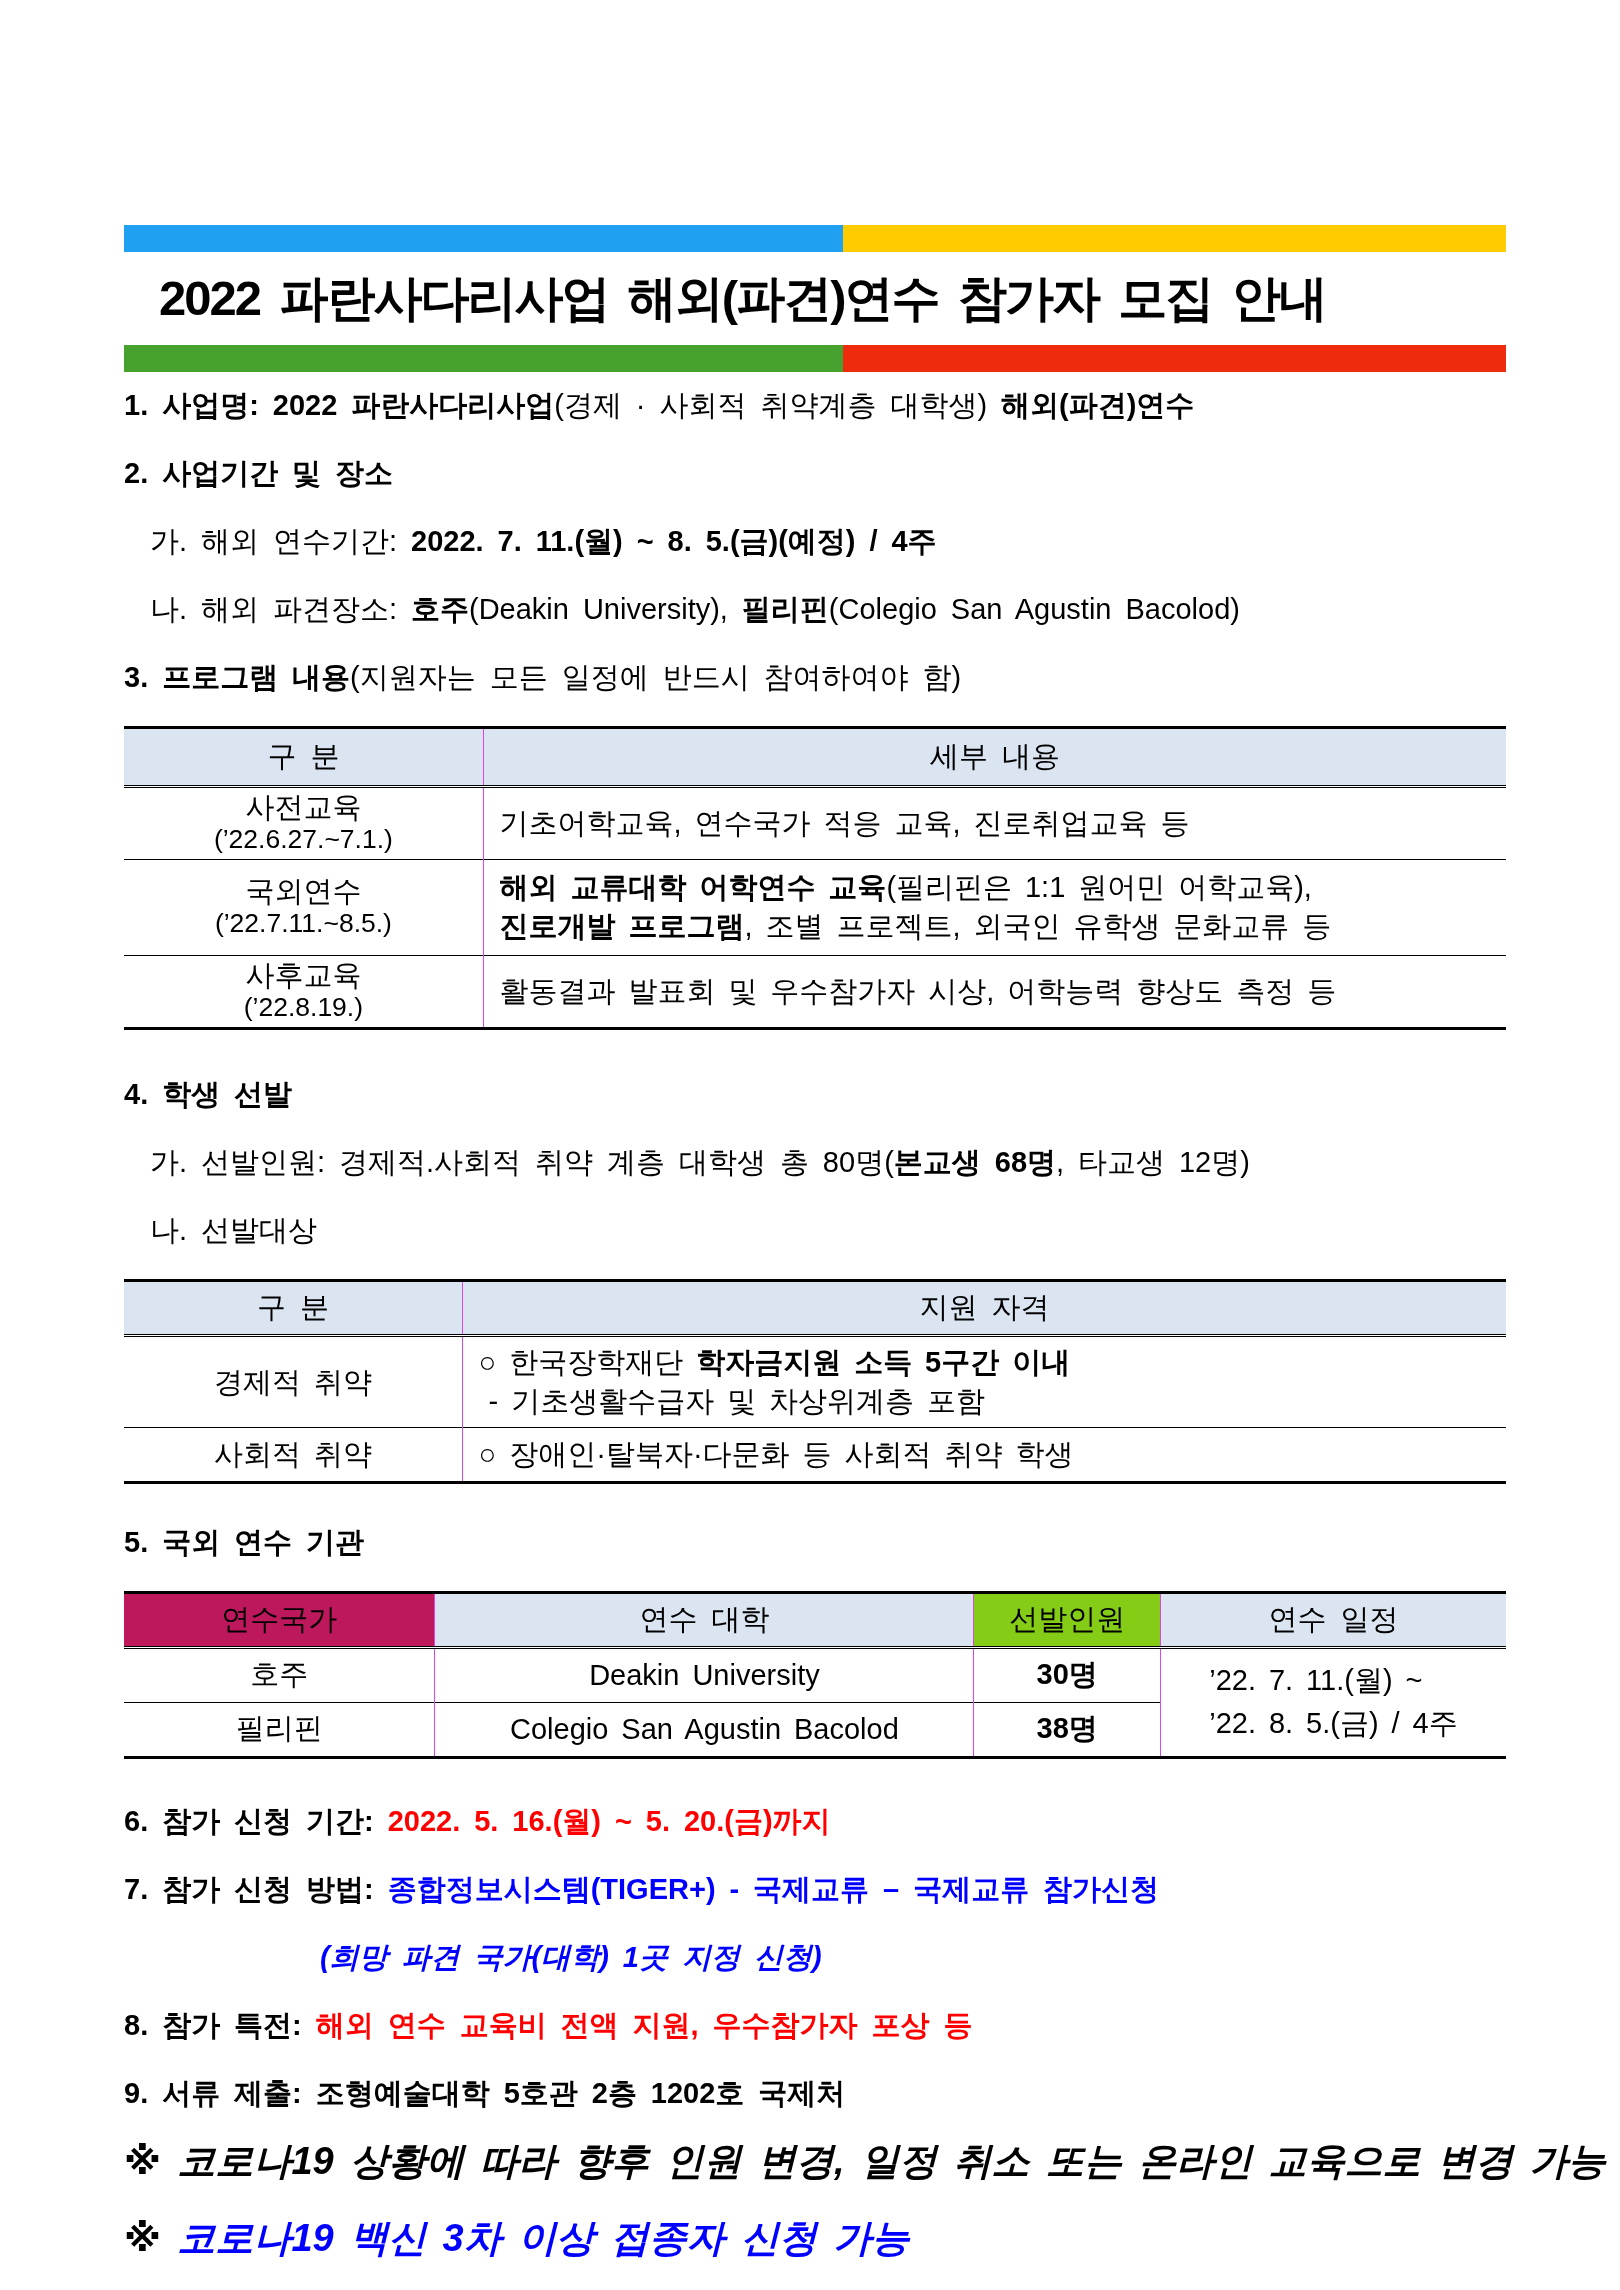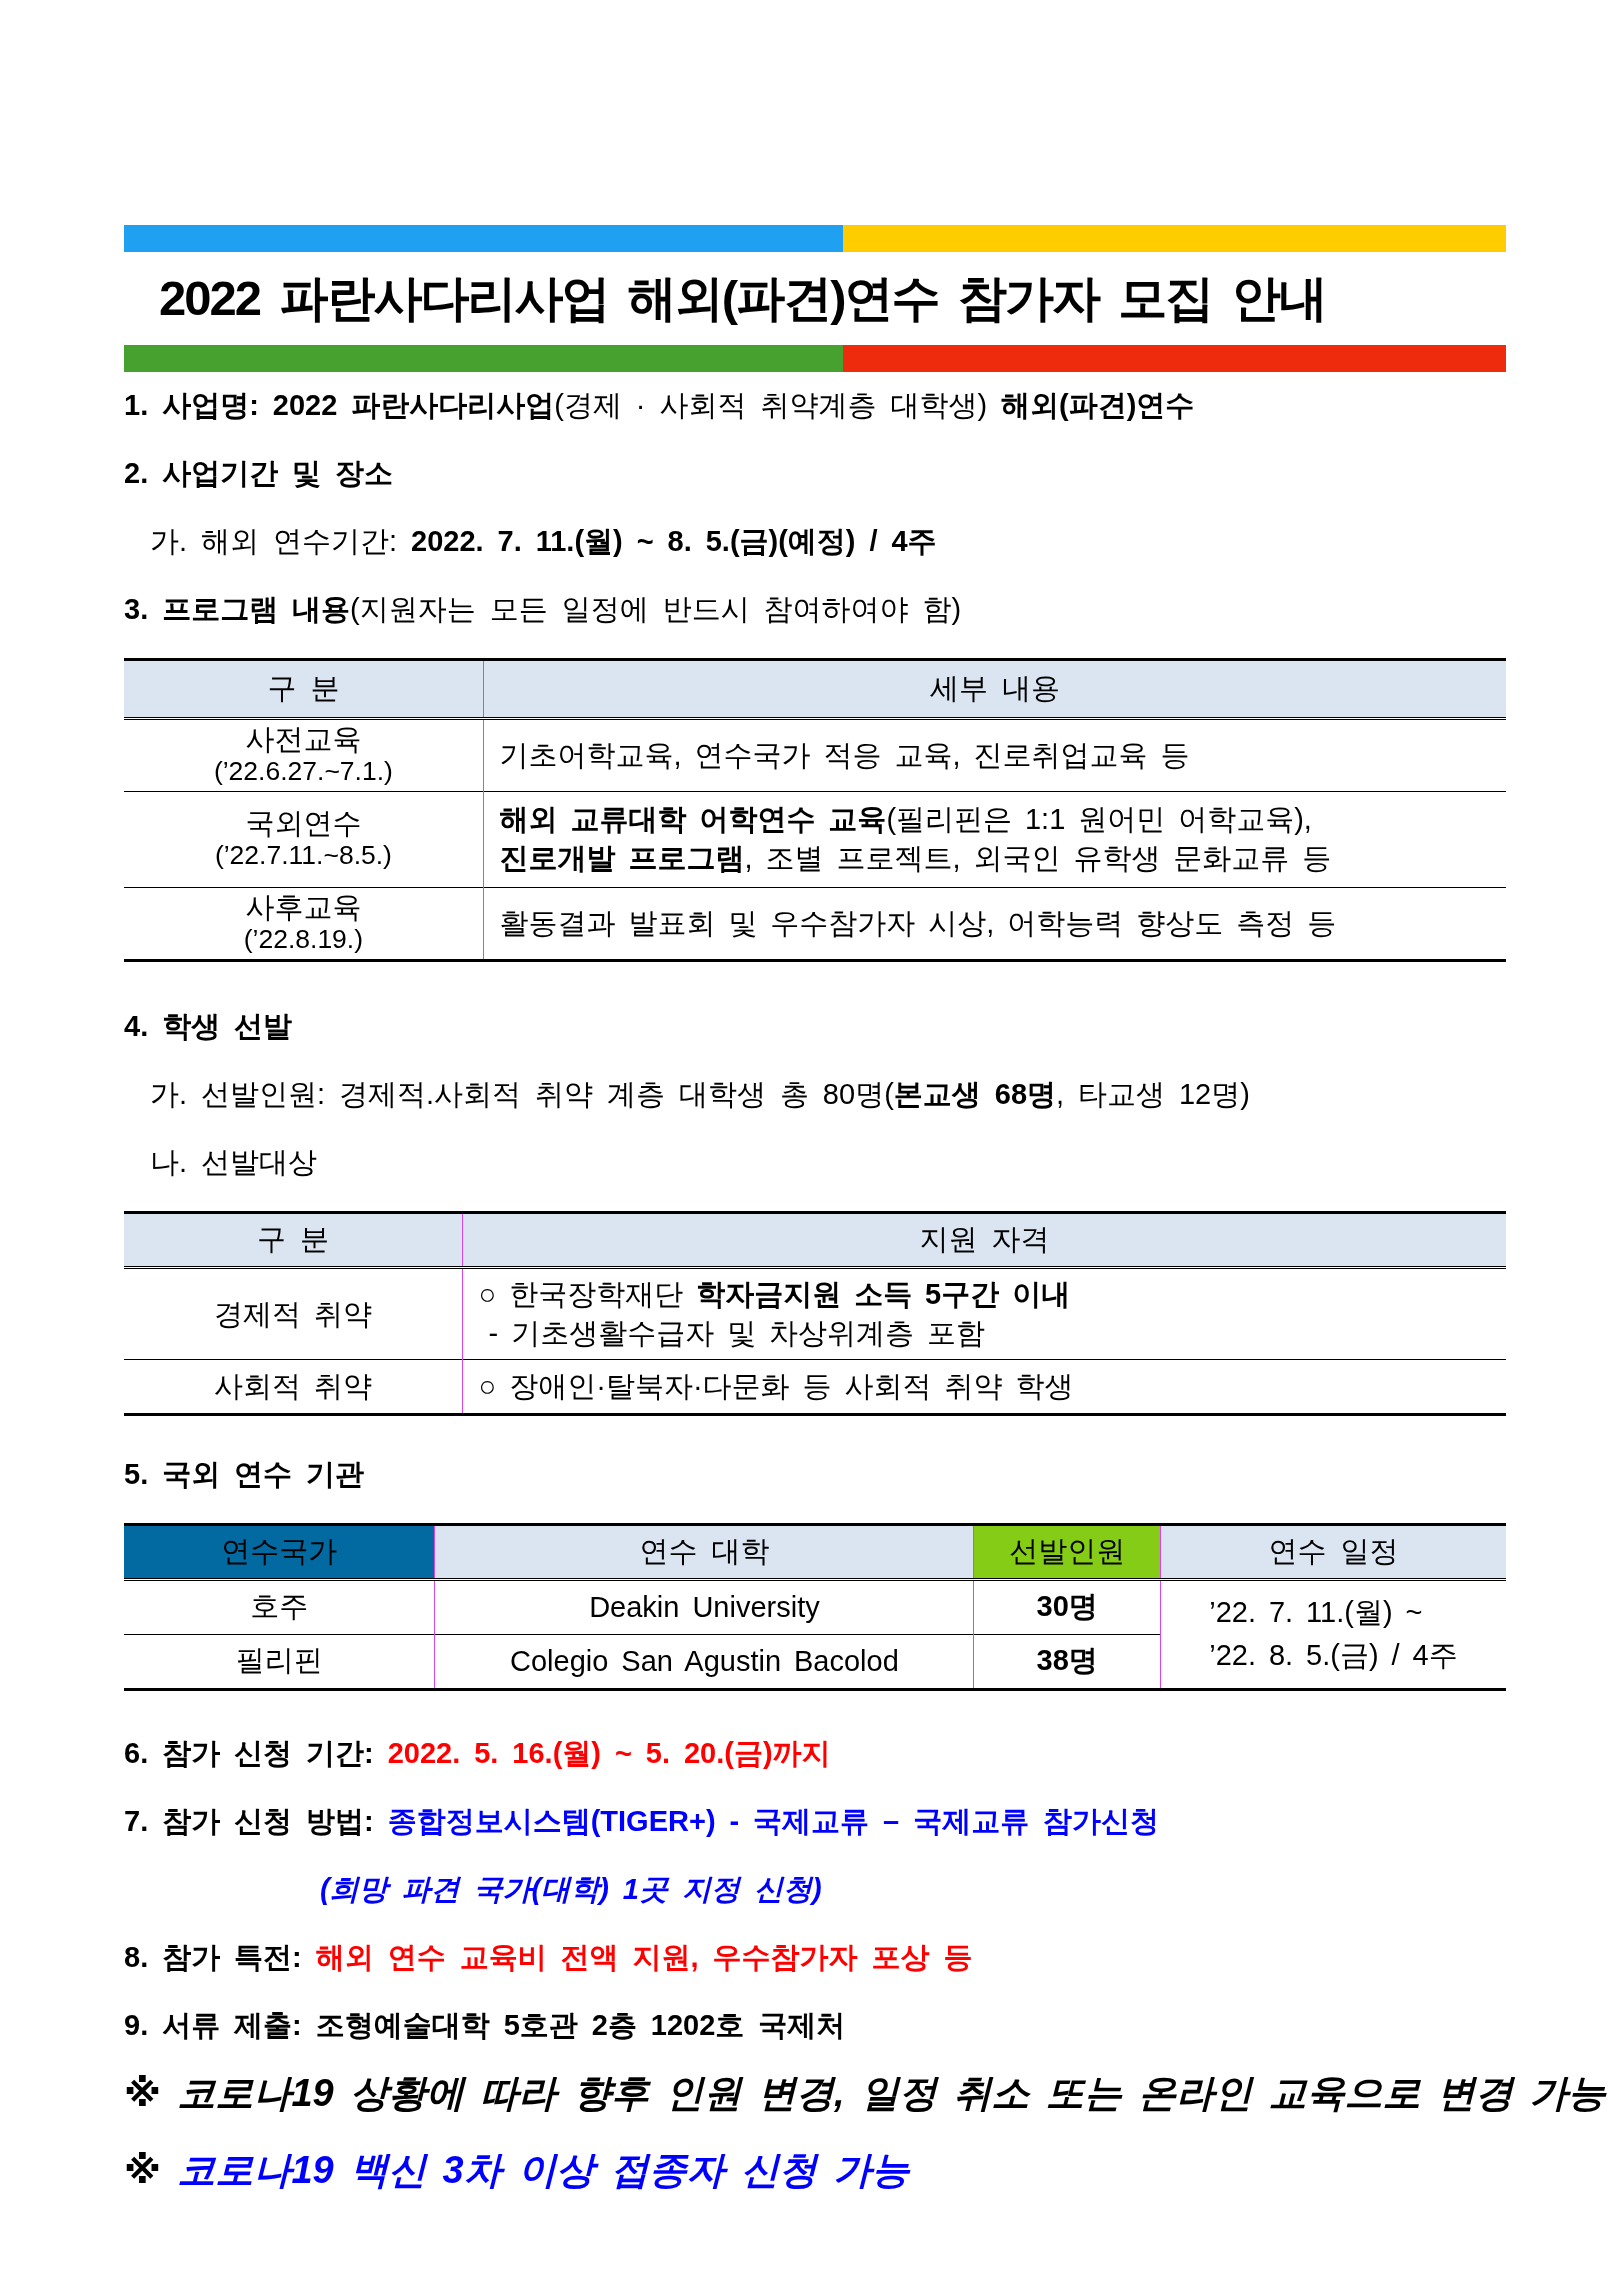--- a/index.html
+++ b/index.html
@@ -71,20 +71,23 @@
   </header>
 
   <p class="item first">
     <span class="b">1. 사업명: </span><span class="b">2022 파란사다리사업</span><span>(경제 · 사회적 취약계층 대학생) </span><span class="b">해외(파견)연수</span>
   </p>
 
   <p class="item b">2. 사업기간 및 장소</p>
   <p class="item sub">
     <span>가. 해외 연수기간: </span><span class="b">2022. 7. 11.(월) ~ 8. 5.(금)(예정) / 4주</span>
   </p>
+  <p class="item sub">
+    <span>나. 해외 파견장소: </span><span class="b">호주</span><span>(Deakin University), </span><span class="b">필리핀</span><span>(Colegio San Agustin Bacolod)</span>
+  </p>
 
   <p class="item">
     <span class="b">3. 프로그램 내용</span><span>(지원자는 모든 일정에 반드시 참여하여야 함)</span>
   </p>
 
   <table class="tbl">
     <colgroup>
         <col style="width:26%">
         <col style="width:74%">
       </colgroup>
@@ -158,21 +161,21 @@
 
   <table class="tbl">
     <colgroup>
         <col style="width:22.5%">
         <col style="width:39%">
         <col style="width:13.5%">
         <col style="width:25%">
       </colgroup>
     <thead>
       <tr class="h56">
-        <th style="background: #0369a1;">연수국가</th>
+        <th style="background: #be185d;">연수국가</th>
         <th style="background: rgb(219, 229, 241);">연수 대학</th>
         <th class="b" style="background: #84cc16;">선발인원</th>
         <th style="background: rgb(219, 229, 241);">연수 일정</th>
       </tr>
     </thead>
     <tbody>
       <tr class="h56">
         <td class="center">호주</td>
         <td class="center">Deakin University</td>
         <td class="center b">30명</td>

